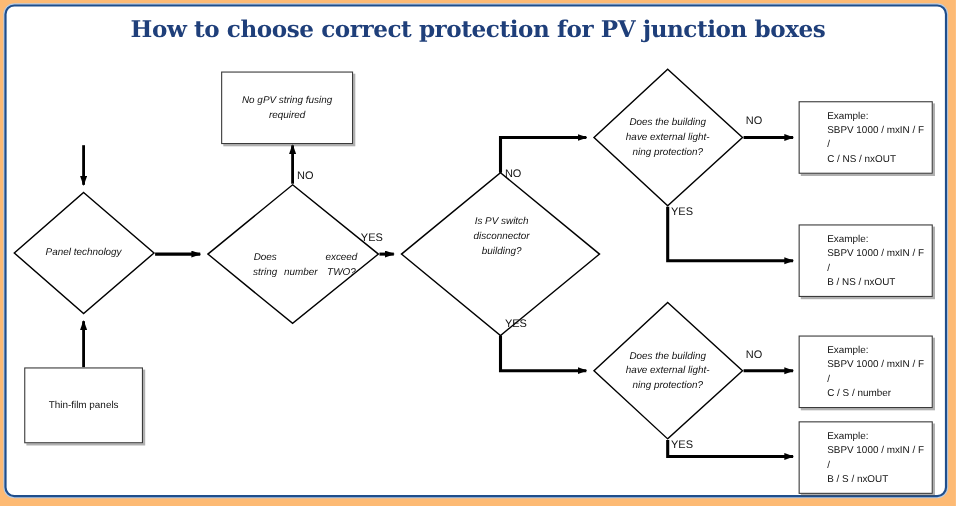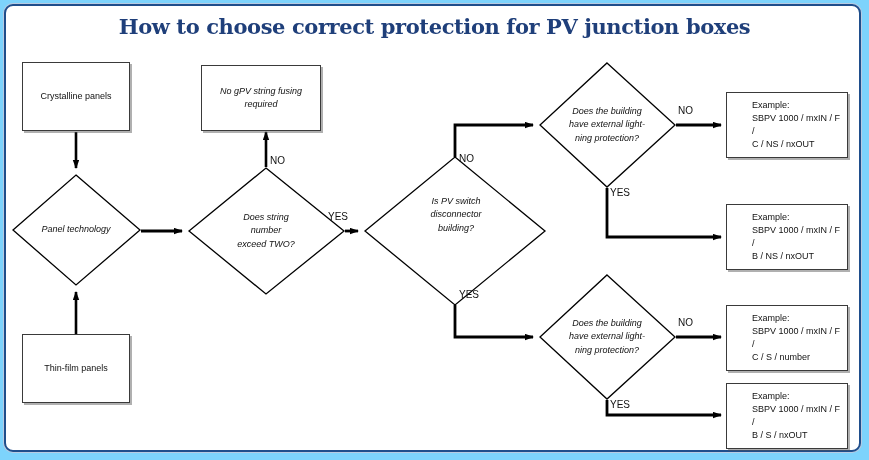--- a/index.html
+++ b/index.html
@@ -10,21 +10,21 @@
   body {
     width: 869px;
     height: 460px;
     font-family: "Liberation Sans", sans-serif;
     overflow: hidden;
   }
   #page {
     position: relative;
     width: 869px;
     height: 460px;
-    background: #7dd3fc;
+    background: #fdba74;
   }
   #frame {
     position: absolute;
     left: 4px;
     top: 4px;
     width: 857px;
     height: 448px;
     border: 2px solid #1f4e8c;
     border-radius: 9px;
     box-sizing: border-box;
@@ -134,23 +134,20 @@
 
     <path d="M676,125 L721,125" fill="none" stroke="#000000" stroke-width="2.8" marker-end="url(#arrow)"></path>
 
     <path d="M607,188 L607,237 L721,237" fill="none" stroke="#000000" stroke-width="2.8" marker-end="url(#arrow)"></path>
 
     <path d="M676,337 L721,337" fill="none" stroke="#000000" stroke-width="2.8" marker-end="url(#arrow)"></path>
 
     <path d="M607,400 L607,415 L721,415" fill="none" stroke="#000000" stroke-width="2.8" marker-end="url(#arrow)"></path>
   </svg>
 
-  <div class="node-box" style="left:22px; top:62px; width:108px; height:69px;">
-    <span class="txt">Crystalline panels</span>
-  </div>
 
   <div class="node-box" style="left:22px; top:334px; width:108px; height:69px;">
     <span class="txt">Thin-film panels</span>
   </div>
 
   <div class="node-box" style="left:201px; top:65px; width:120px; height:66px;font-style:italic;">
     <span class="txt">No gPV string fusing required</span>
   </div>
 
   <div class="node-box left-align" style="left:726px; top:92px; width:122px; height:66px;">
@@ -182,21 +179,21 @@
       <span class="txt">Example:</span>
       <span class="txt">SBPV 1000 / mxIN / F /</span>
       <span class="txt">B / S / nxOUT</span>
     </span>
   </div>
 
   <div class="diamond-label" style="left:18px; top:216px; width:116px; height:28px;">
     <span class="txt">Panel technology</span>
   </div>
 
-  <div class="diamond-label" style="left:212px; top:208px; width:108px; height:46px; flex-direction:column;">
+  <div class="diamond-label" style="left:224px; top:208px; width:108px; height:46px; flex-direction:row;align-items:flex-end;">
     <span class="txt">Does string</span>
     <span class="txt">number</span>
     <span class="txt">exceed TWO?</span>
   </div>
 
   <div class="diamond-label" style="left:398px; top:192px; width:116px; height:46px; flex-direction:column;">
     <span class="txt">Is PV switch</span>
     <span class="txt">disconnector</span>
     <span class="txt">building?</span>
   </div>

